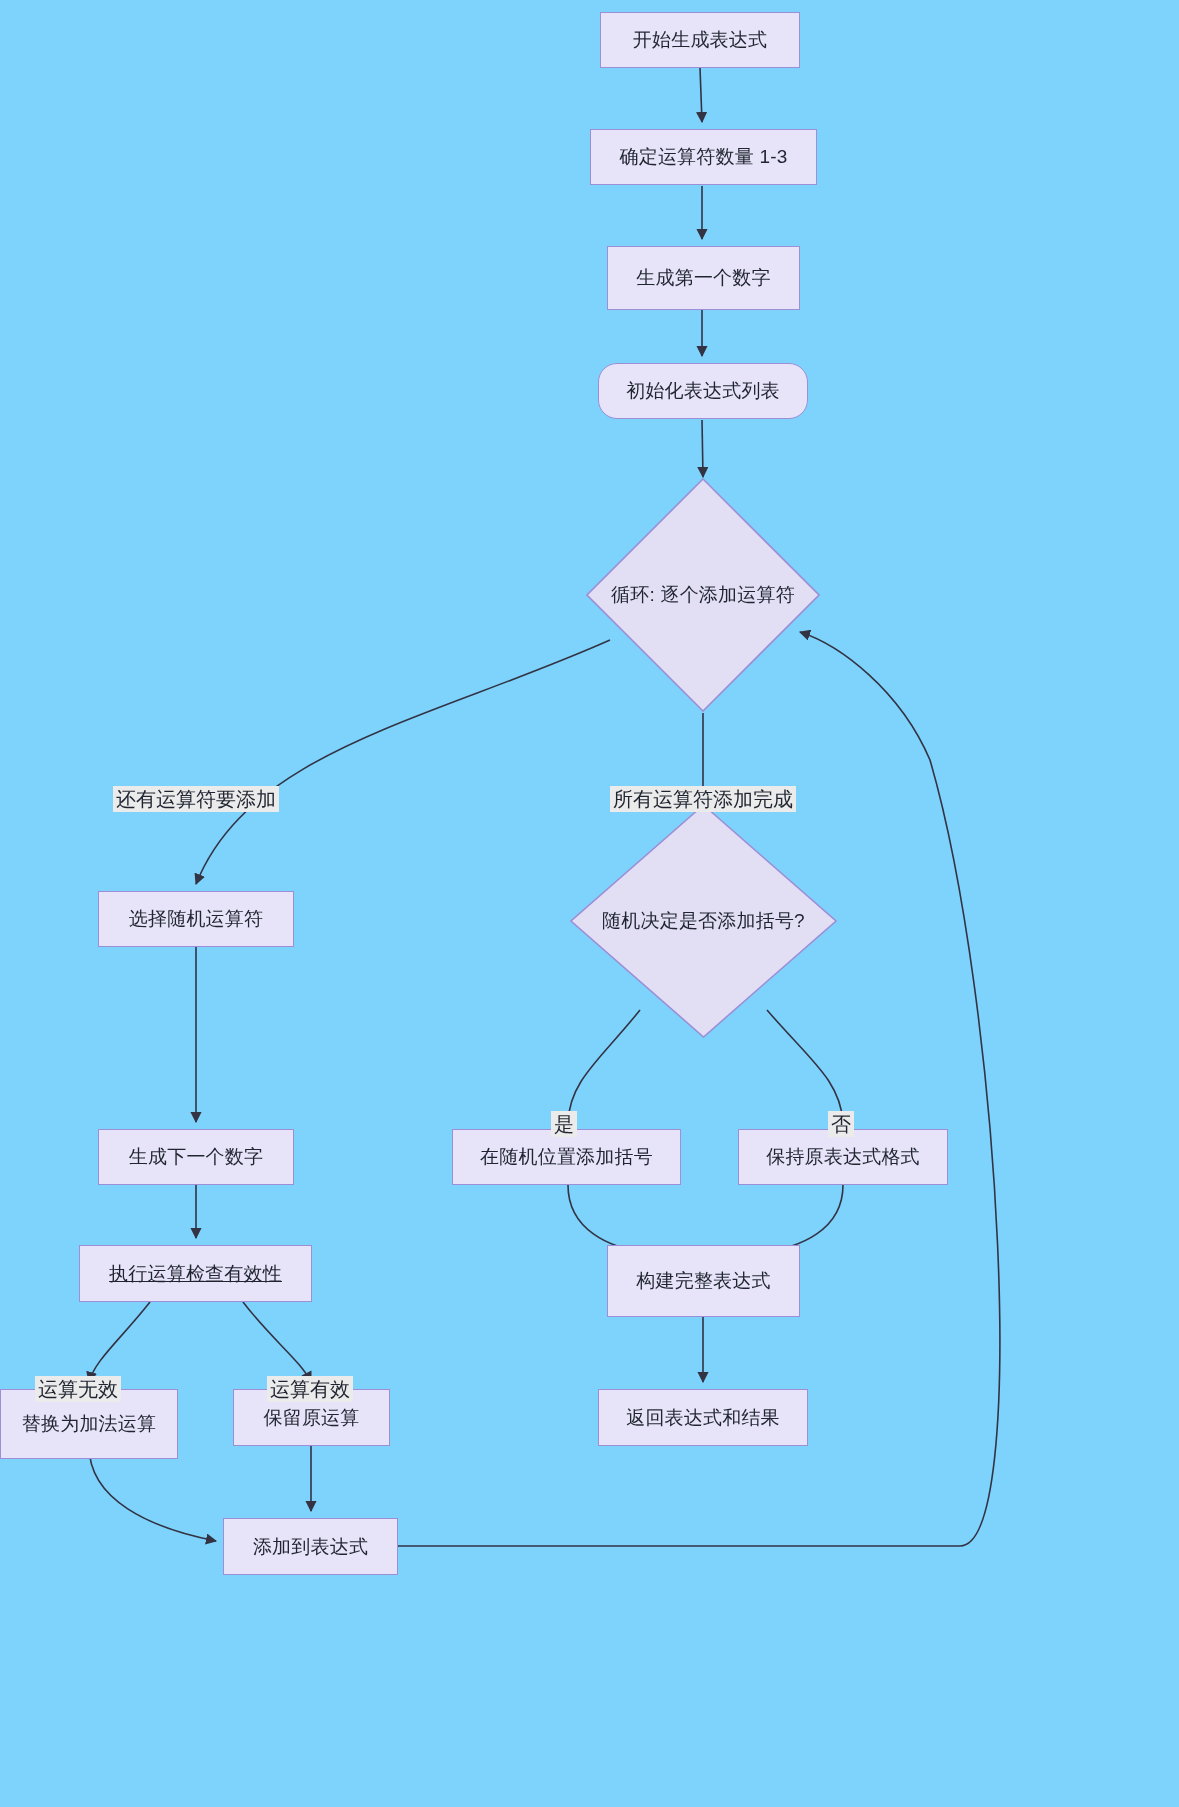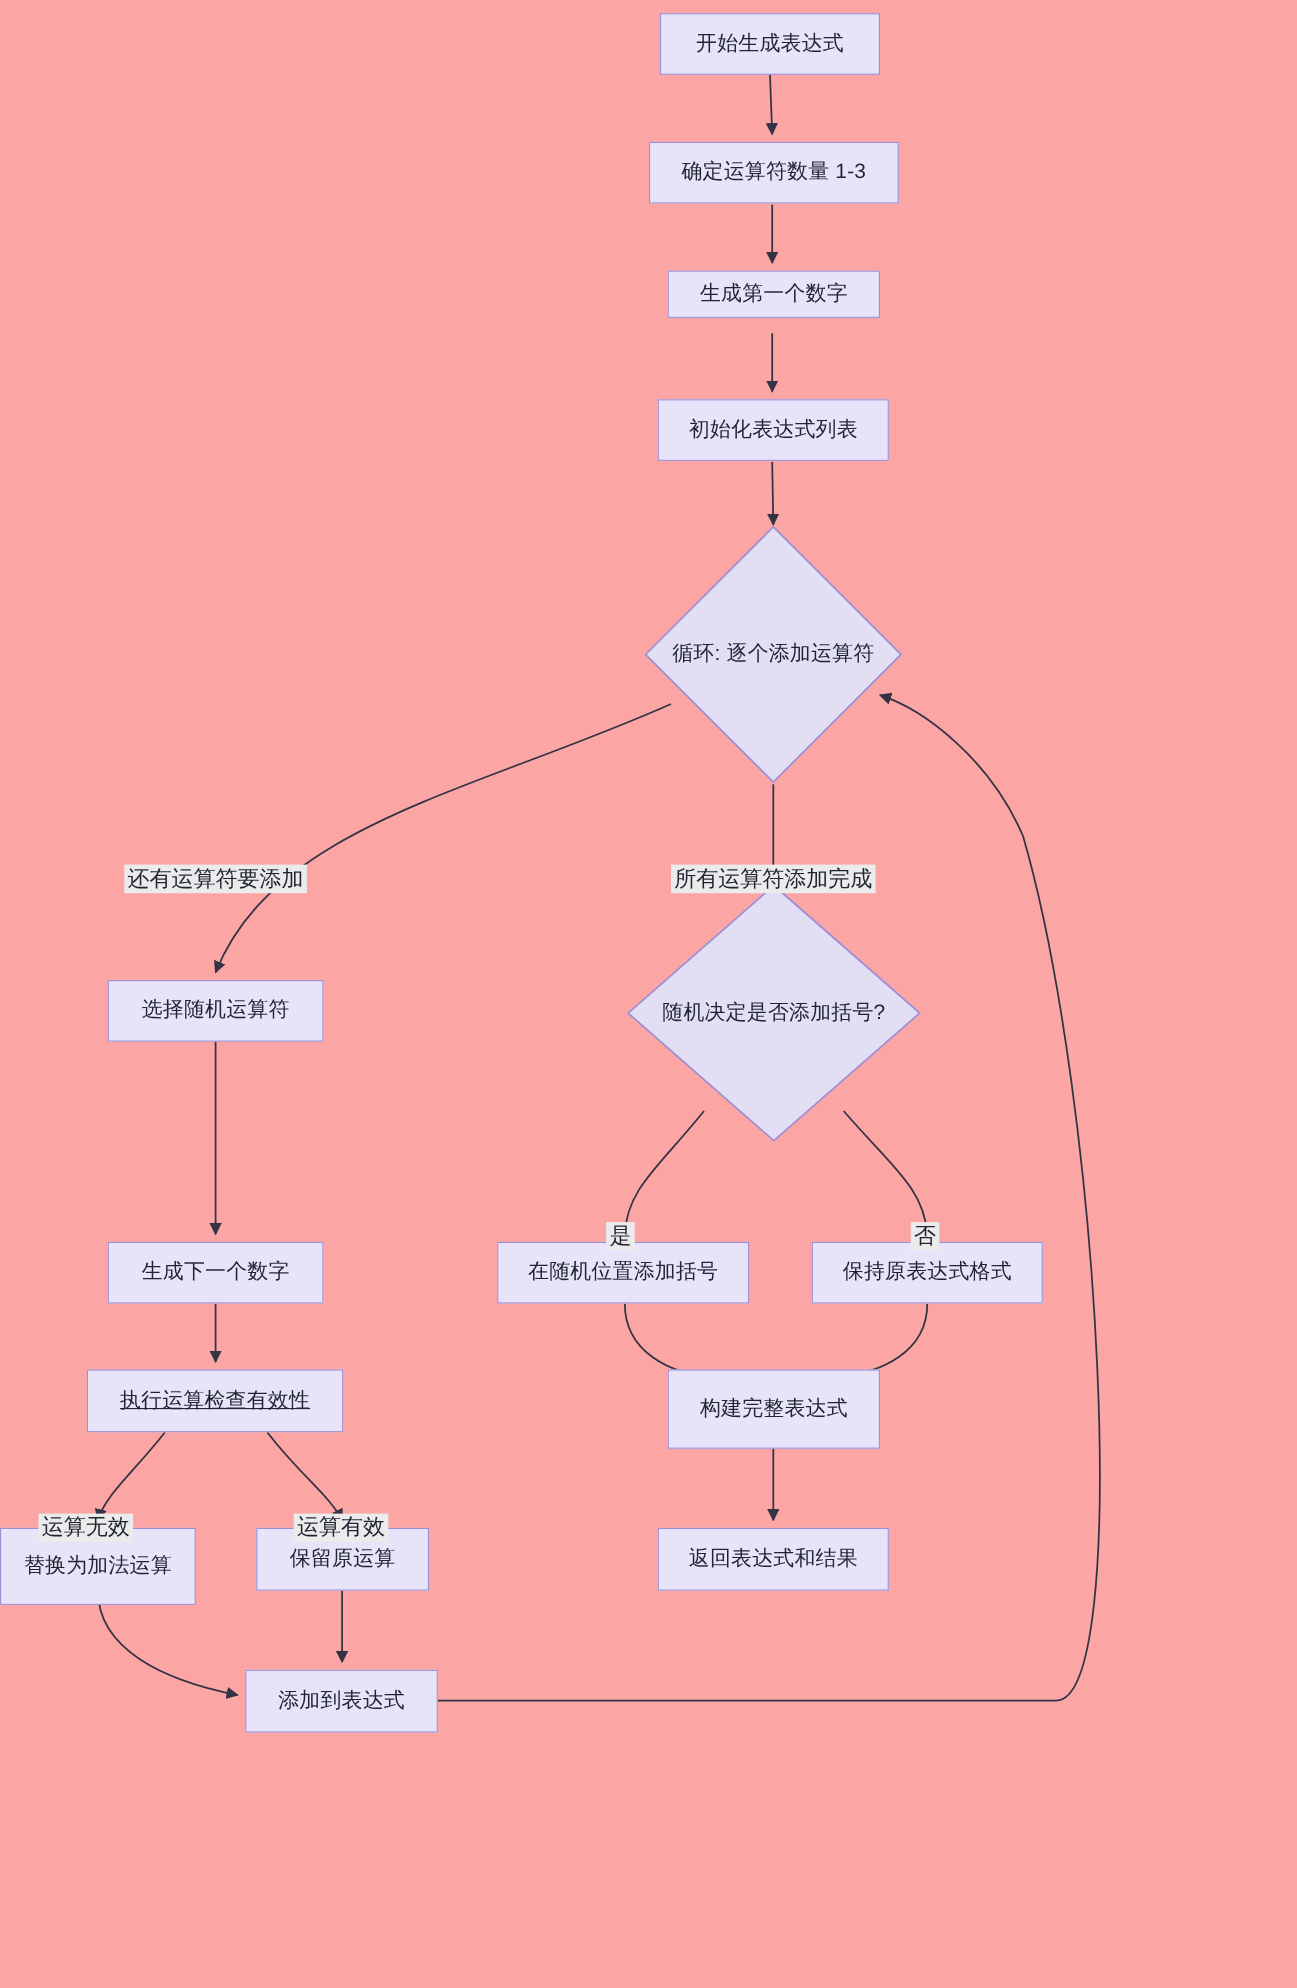--- a/index.html
+++ b/index.html
@@ -7,21 +7,21 @@
     padding: 0;
     background: #ffffff;
   }
   body {
     font-family: "Liberation Sans", "DejaVu Sans", sans-serif;
   }
   #canvas {
     position: relative;
     width: 1179px;
     height: 1807px;
-    background: #fca5a5;
+    background: #7dd3fc;
     overflow: hidden;
   }
   #edges {
     position: absolute;
     left: 0;
     top: 0;
     width: 1179px;
     height: 1807px;
     pointer-events: none;
   }
@@ -122,25 +122,25 @@
   </svg>
 
   <div class="node process" style="left:600px; top:12px; width:200px; height:56px;">
     <span>开始生成表达式</span>
   </div>
 
   <div class="node process" style="left:590px; top:129px; width:227px; height:56px;">
     <span>确定运算符数量 1-3</span>
   </div>
 
-  <div class="node process" style="left:607px; top:246px; width:193px; height:43px;">
+  <div class="node process" style="left:607px; top:246px; width:193px; height:64px;">
     <span>生成第一个数字</span>
   </div>
 
-  <div class="node process" style="left:598px; top:363px; width:210px; height:56px;">
+  <div class="node process" style="left:598px; top:363px; width:210px; height:56px;border-radius:19px;">
     <span>初始化表达式列表</span>
   </div>
 
   <div class="node decision" style="left:586px; top:478px; width:234px; height:234px;">
     <svg class="diamond-shape" viewBox="0 0 234 234" preserveAspectRatio="none">
       <polygon points="117,1 233,117 117,233 1,117" fill="#e2dff5" stroke="#9d8fd6" stroke-width="1.6"></polygon>
     </svg>
     <span class="diamond-label">循环: 逐个添加运算符</span>
   </div>
 

